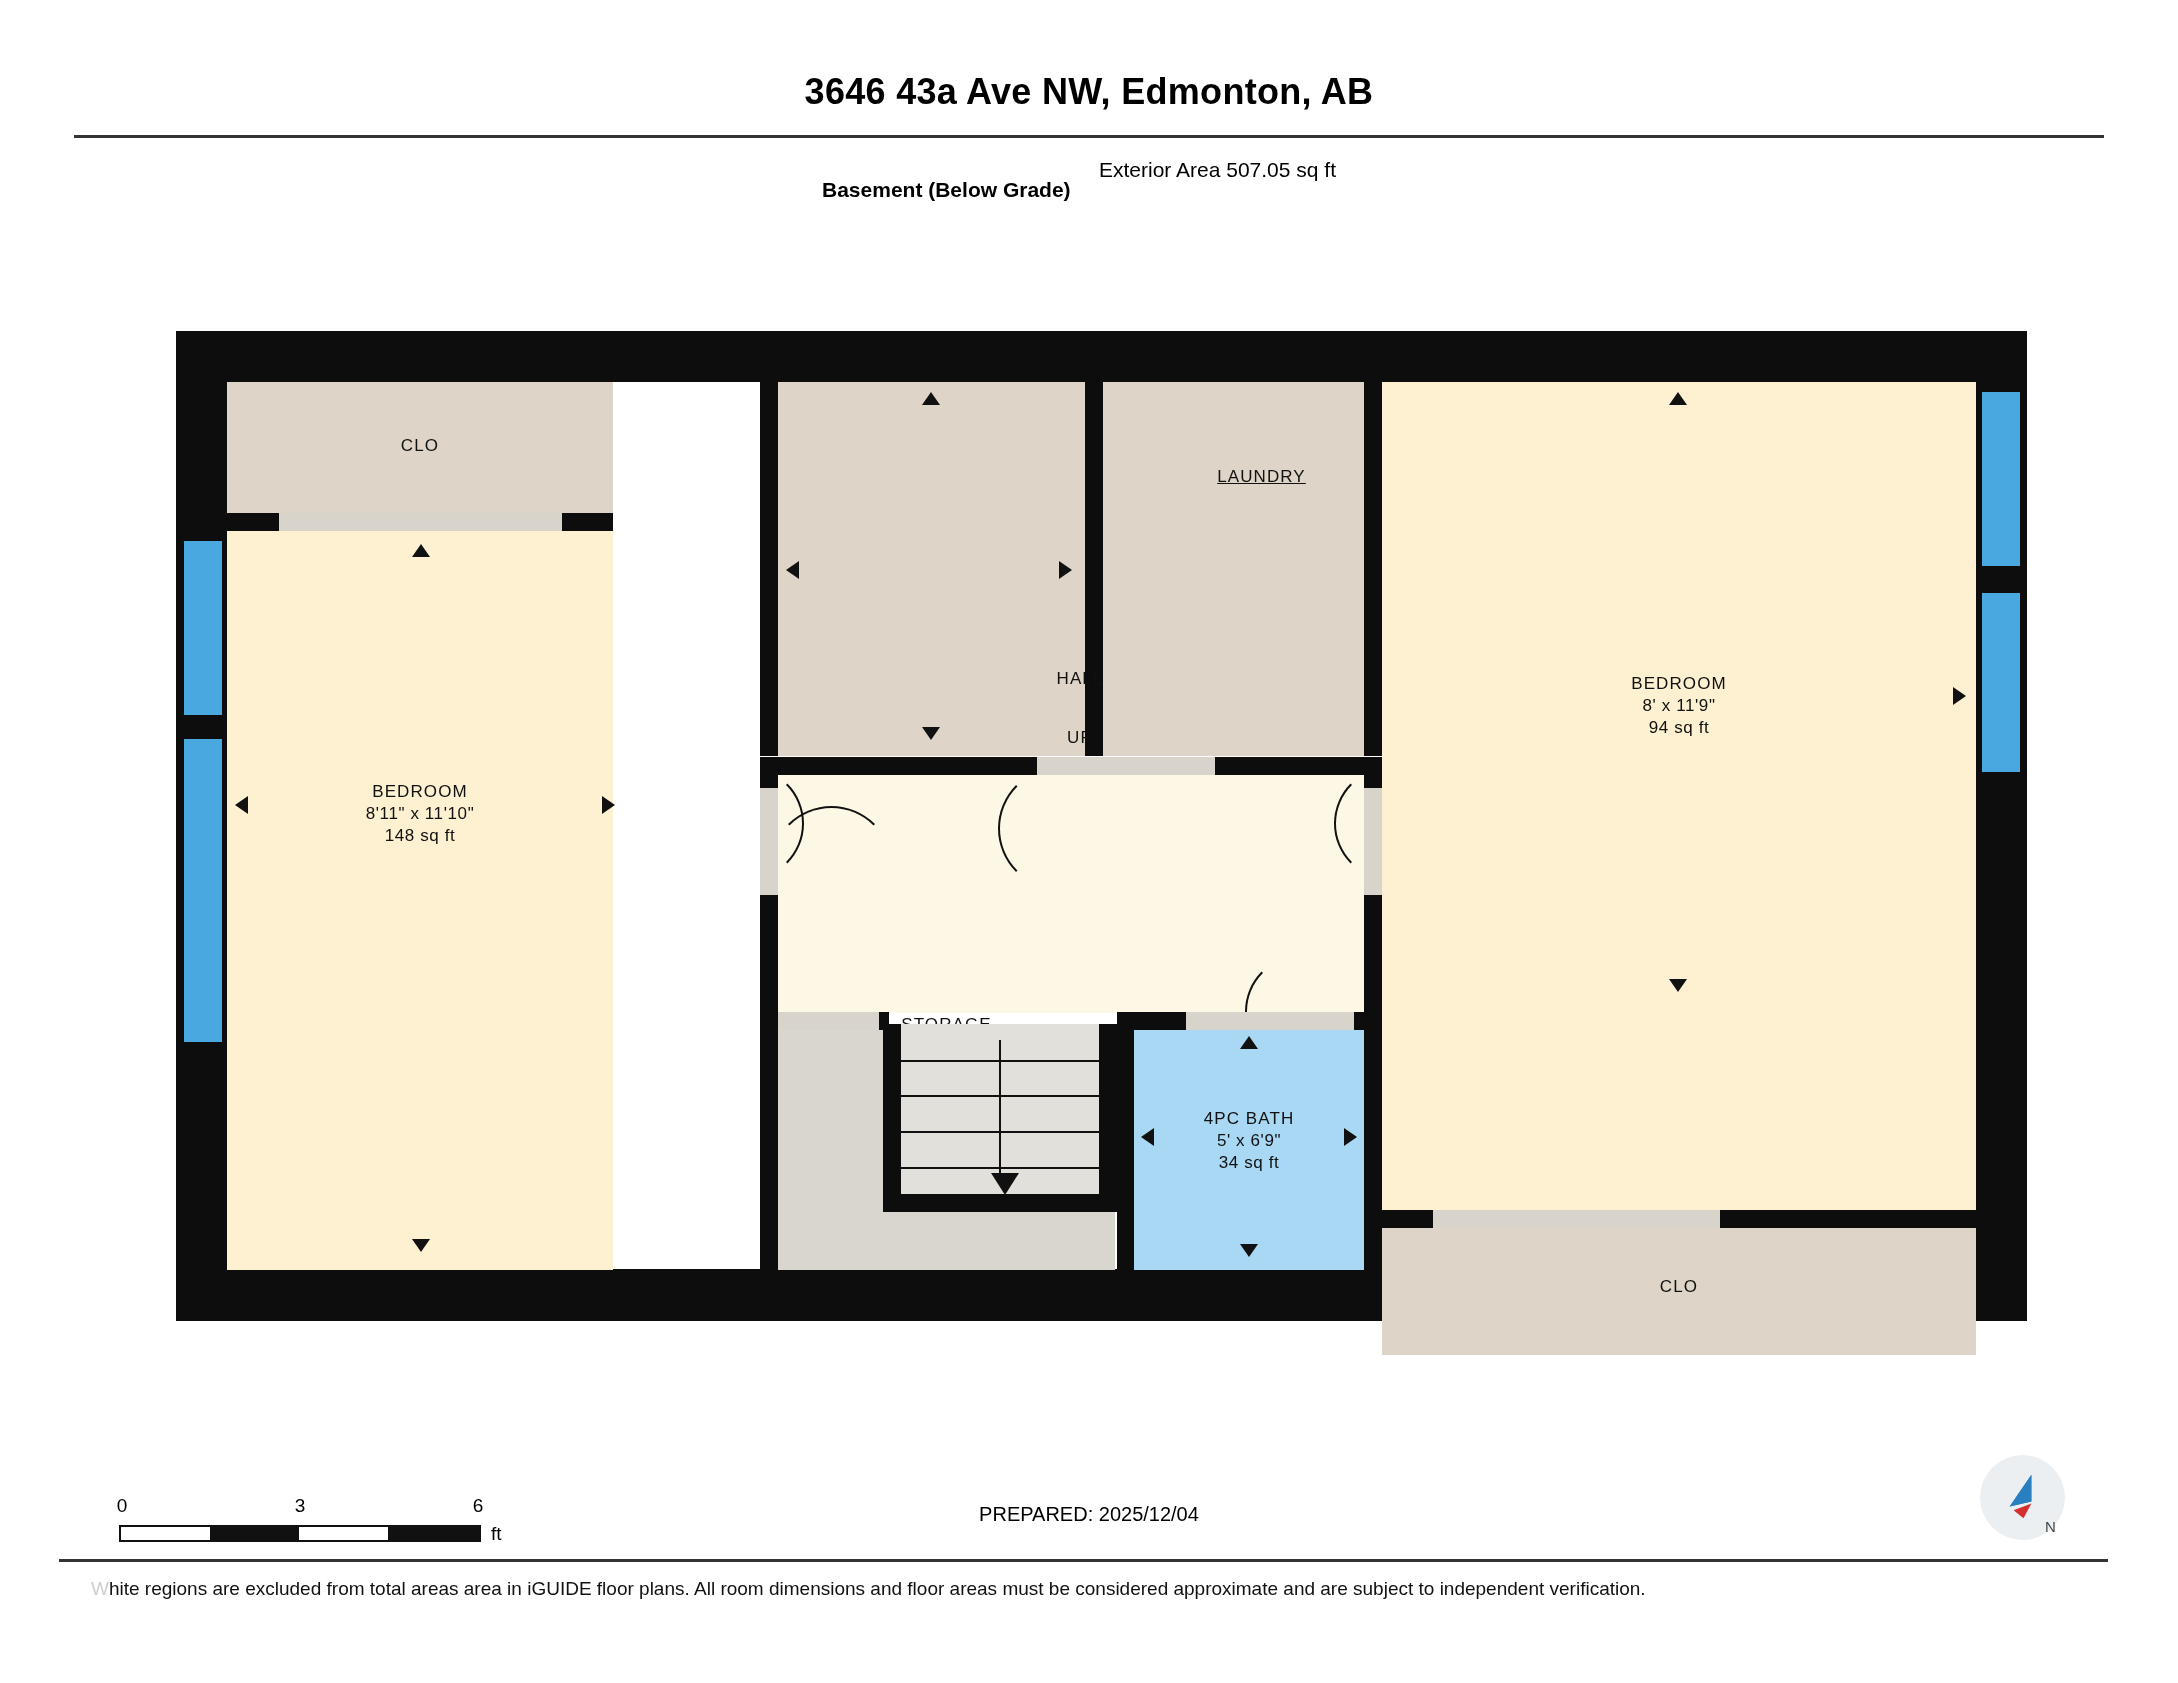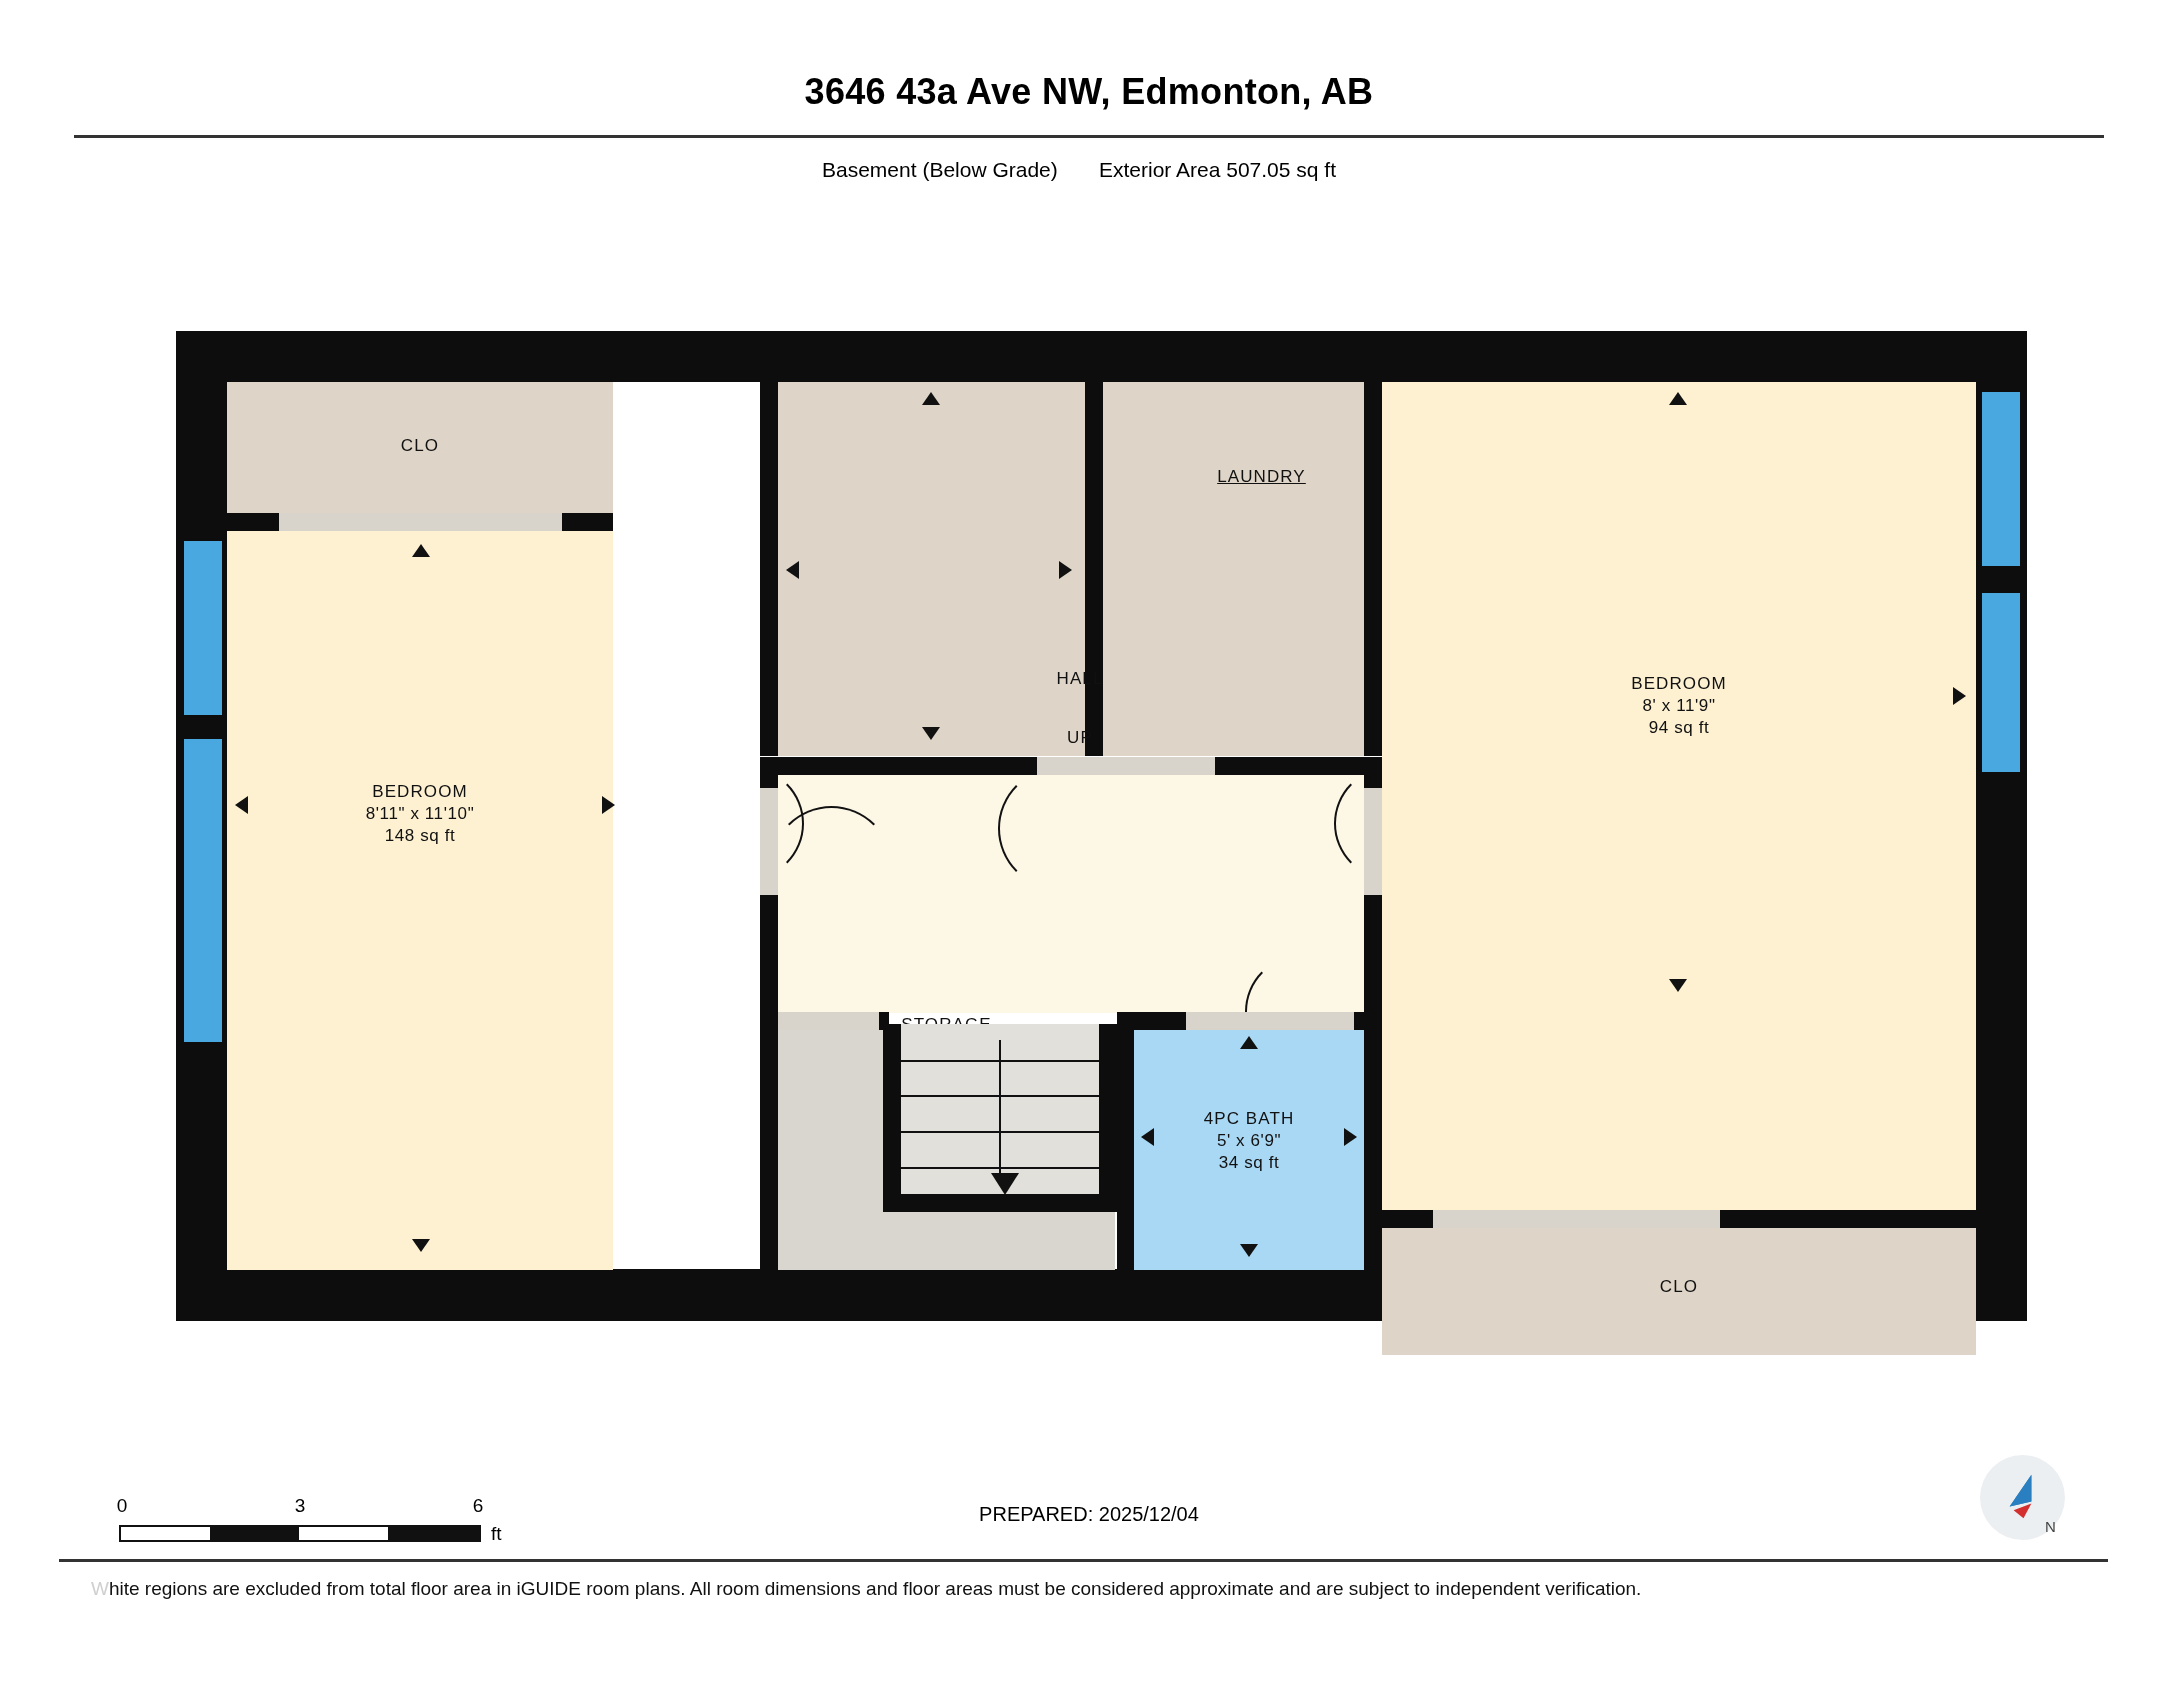--- a/index.html
+++ b/index.html
@@ -20,21 +20,21 @@
     font-size:36px; font-weight:bold; letter-spacing:0.3px;
   }
   .rule-top {
     position:absolute; left:74px; top:135px; width:2030px; height:3px;
     background:#333;
   }
   .meta {
     position:absolute; left:822px; top:150px; width:990px;
   }
   .meta-row { display:flex; align-items:flex-start; font-size:21px; line-height:40px; }
-  .meta-label { font-weight:normal; width:277px; }
+  .meta-label { font-weight:bold; width:277px;margin-top:20px; }
   .meta-val { }
   .meta-row2 { padding-left:277px; font-size:21px; line-height:40px; }
 
   
   .plan { position:absolute; left:176px; top:331px; width:1851px; height:990px; }
 
   
   .wall { position:absolute; background:#0d0d0d; }
   .room { position:absolute; box-sizing:border-box; }
   .beige { background:#ded5c8; }
@@ -249,16 +249,16 @@
     <div class="circ"></div>
     <svg width="85" height="85" viewBox="0 0 86 86" style="position:absolute;left:0;top:0;">
       <polygon points="52,20 30,52 52,47" fill="#2a7fc1"></polygon>
       <polygon points="52,20 52,47 30,52" fill="#2a7fc1"></polygon>
       <polygon points="34,56 52,49 44,64" fill="#d32f2f"></polygon>
     </svg>
     <div class="nlabel">N</div>
   </div>
 
   <div class="rule-bot"></div>
-  <div class="disclaimer"><span class="faded">W</span><span>hite regions are excluded from total floor area in iGUIDE room plans. All room dimensions and floor areas must be considered approximate and are subject to independent verification.</span></div>
+  <div class="disclaimer"><span class="faded">W</span><span>hite regions are excluded from total areas area in iGUIDE floor plans. All room dimensions and floor areas must be considered approximate and are subject to independent verification.</span></div>
 
 </div>
 
 
 </body></html>

